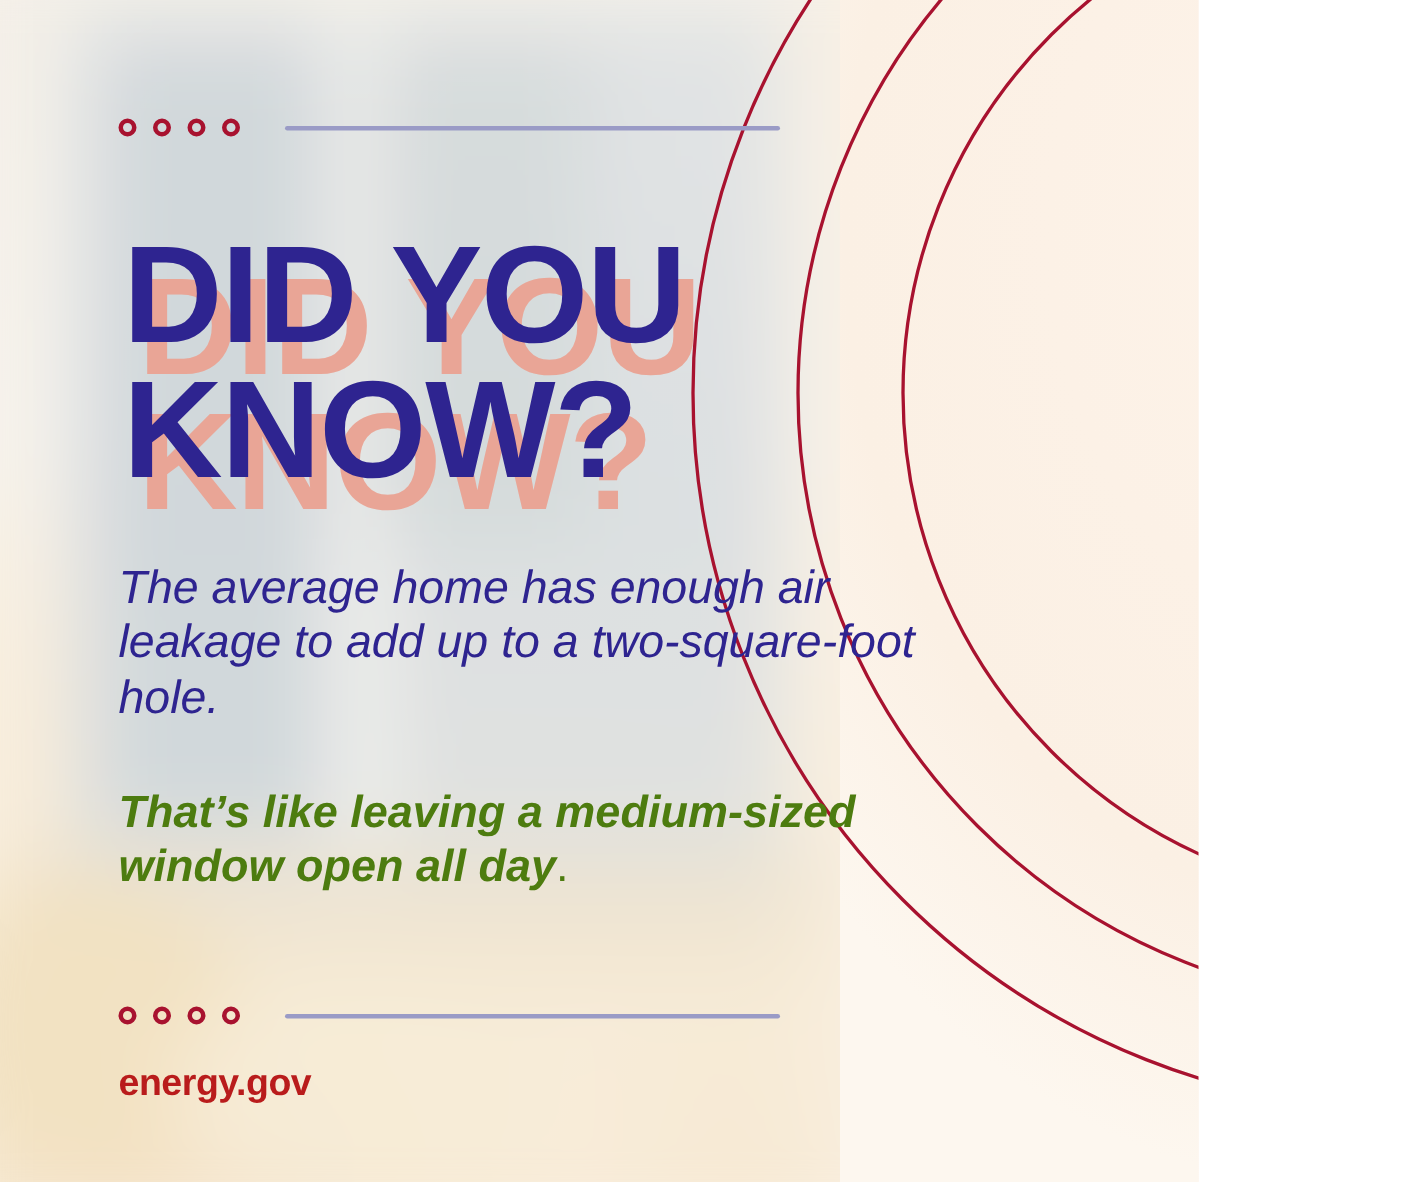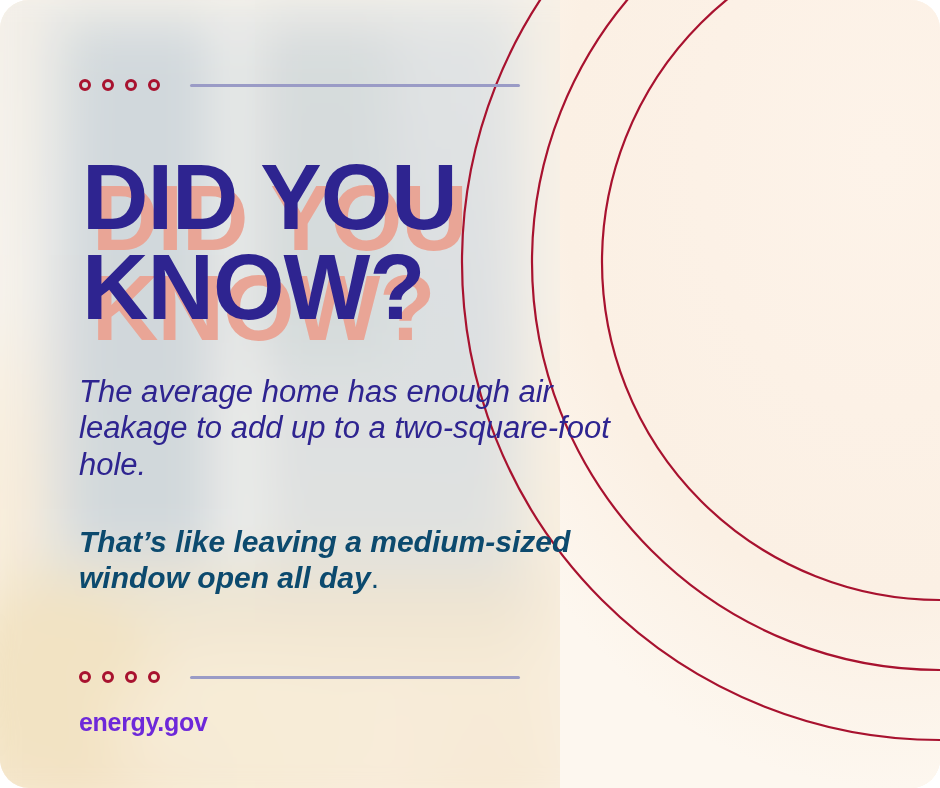--- a/index.html
+++ b/index.html
@@ -4,26 +4,25 @@
 <title>Did You Know - energy.gov</title>
 <style>
   html, body {
     margin: 0;
     padding: 0;
     background: #ffffff;
   }
 
   .poster {
     position: relative;
-    width: 940px;
+    width: 799px;
     height: 788px;
     overflow: hidden;
     font-family: "Liberation Sans", "DejaVu Sans", sans-serif;
     background: #fdf6ef;
-    border-radius: 29px;
   }
 
   
   .bg-base {
     position: absolute;
     inset: 0;
     background:
       linear-gradient(115deg, #fbf2e6 0%, #fdf7ee 30%, #fefaf4 55%, #fdf5ea 80%, #fcf3e6 100%);
   }
 
@@ -205,35 +204,35 @@
 
   .emphasis-text {
     position: absolute;
     left: 79px;
     top: 524px;
     width: 520px;
     font-size: 30px;
     line-height: 1.2;
     font-style: italic;
     font-weight: bold;
-    color: #0c4a6e;
+    color: #4d7c0f;
   }
   .emphasis-text .tail {
     font-weight: normal;
     font-style: normal;
   }
 
   
   .footer-url {
     position: absolute;
     left: 79px;
     top: 708px;
     font-size: 25px;
     font-weight: bold;
-    color: #6d28d9;
+    color: #b91c1c;
     letter-spacing: -0.3px;
   }
 </style>
 </head>
 <body>
 
 <div class="poster">
 
   <div class="bg-base"></div>
 

